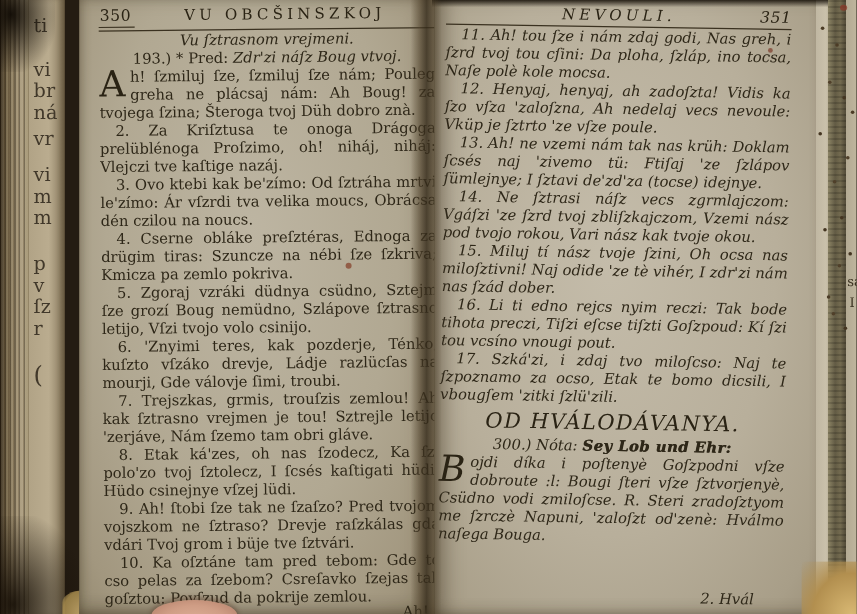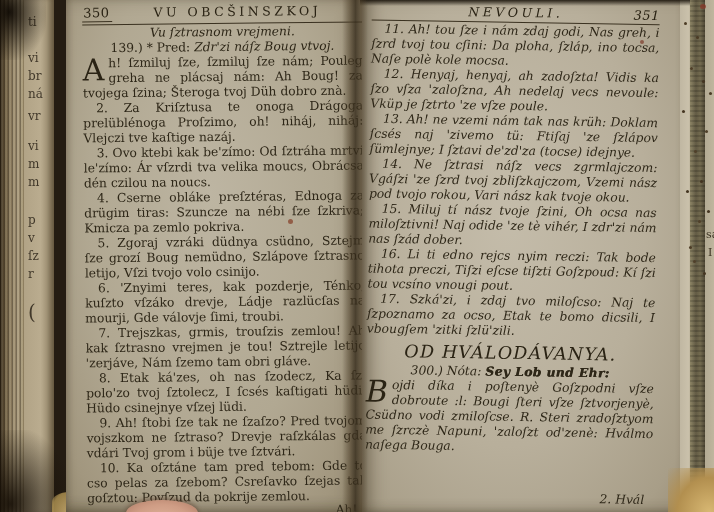--- a/index.html
+++ b/index.html
@@ -30,21 +30,21 @@
     background:radial-gradient(ellipse at 50% 100%,#d3b576,#a98d4e 70%,rgba(169,141,78,0) 100%);
     opacity:.85;border-radius:50% 50% 0 0;
   }
   
   .under-page{
     position:absolute;left:24px;top:0;width:30px;height:512px;
     background:linear-gradient(90deg,#b1a386 0%,#baac8f 55%,#8d7f62 100%);
     box-shadow:inset -6px 0 6px -3px rgba(50,35,18,.5);
   }
   .under-page .frag{
-    position:absolute;left:4px;font-size:12px;color:#41382a;line-height:12px;
+    position:absolute;left:4px;font-size:16px;color:#41382a;line-height:12px;
   }
   
   .page{position:absolute;top:0;height:512px;}
   .page-left{
     left:66px;width:300px;
     background:radial-gradient(ellipse at 48% 38%,#bdb5a2 0%,#b1a892 55%,#a2977f 85%,#92876d 100%);
     box-shadow:inset -16px 0 20px -8px rgba(55,44,26,.6),inset 5px 0 9px -4px rgba(55,44,26,.4),inset 0 -10px 14px -8px rgba(55,44,26,.4);
   }
   .page-right{
     left:362px;width:324px;
@@ -74,21 +74,21 @@
   .nota .ntitle{font-style:italic;}
   .nota .fraktur{font-weight:700;letter-spacing:.4px;text-shadow:.4px 0 0 #2e2718;}
   .opening{margin:0;text-align:justify;}
   .dropcap{
     float:left;font-size:30px;line-height:26px;padding:1px 4px 0 0;color:#2a2314;
   }
   .section-heading{
     text-align:center;font-size:17.5px;letter-spacing:1.2px;margin:7px 0 3px 0;color:#2a2314;white-space:nowrap;
   }
   .catchword-left{position:absolute;right:14px;bottom:-7px;font-size:12.3px;}
-  .catchword-right{position:absolute;right:34px;bottom:6px;font-size:12.3px;text-align:center;}
+  .catchword-right{position:absolute;right:50px;bottom:6px;font-size:12.3px;text-align:center;}
   
   .right-sliver{
     position:absolute;left:680px;top:0;width:14px;height:512px;
     background:linear-gradient(90deg,#c0b7a2,#cac1ab 60%,#a79c82);
   }
   .right-block{
     position:absolute;left:690px;top:0;width:17px;height:512px;
     background:linear-gradient(90deg,#8a8263 0%,#5d5640 35%,#6f674c 60%,#4e4734 85%,#7a7255 100%);
   }
   .right-block:after{
@@ -159,21 +159,21 @@
     <div class="inner inner-left">
       <div class="hdr">
         <span class="pnum pnum-underline">350</span>
         <span class="rtitle">VU OBCŠINSZKOJ</span>
       </div>
       <hr class="hdr-rule">
 
       <p class="subtitle">Vu ſztrasnom vrejmeni.</p>
 
       <p class="nota">
-        <span>139.) *</span>
+        <span>193.) *</span>
         <span>Pred:</span>
         <span class="ntitle">Zdr'zi náſz Boug vtvoj.</span>
       </p>
 
       <p class="opening">
         <span class="dropcap">A</span><span>h! ſzmiluj ſze, ſzmiluj ſze nám; Pouleg greha ne plácsaj nám: Ah Boug! za tvojega ſzina; Šteroga tvoj Düh dobro znà.</span>
       </p>
 
       <p class="verse">2. Za Kriſztusa te onoga Drágoga prelüblénoga Proſzimo, oh! niháj, niháj: Vlejczi tve kaſtige nazáj.</p>
       <p class="verse">3. Ovo ktebi kak be'zímo: Od ſztráha mrtvi le'zímo: Ár vſzrdi tva velika moucs, Obrácsa dén czilou na noucs.</p>

